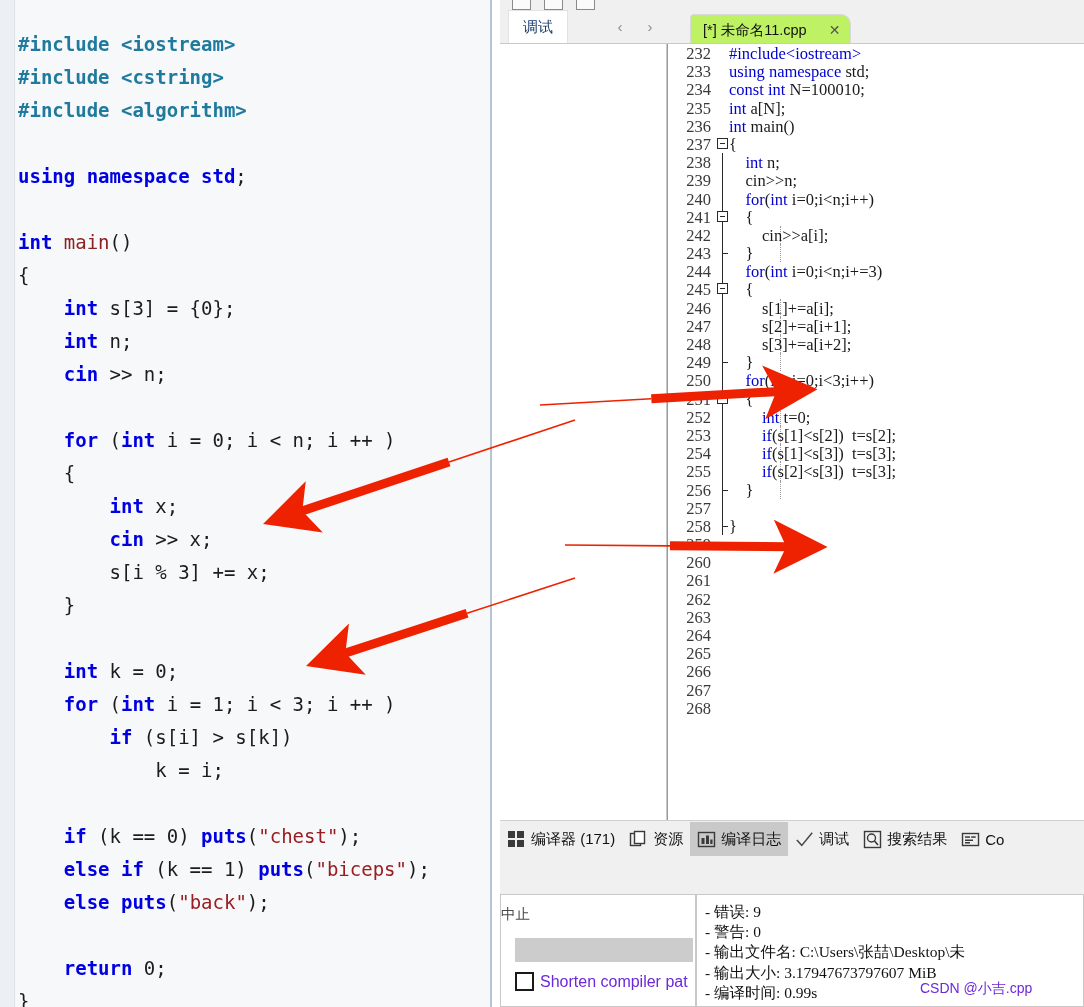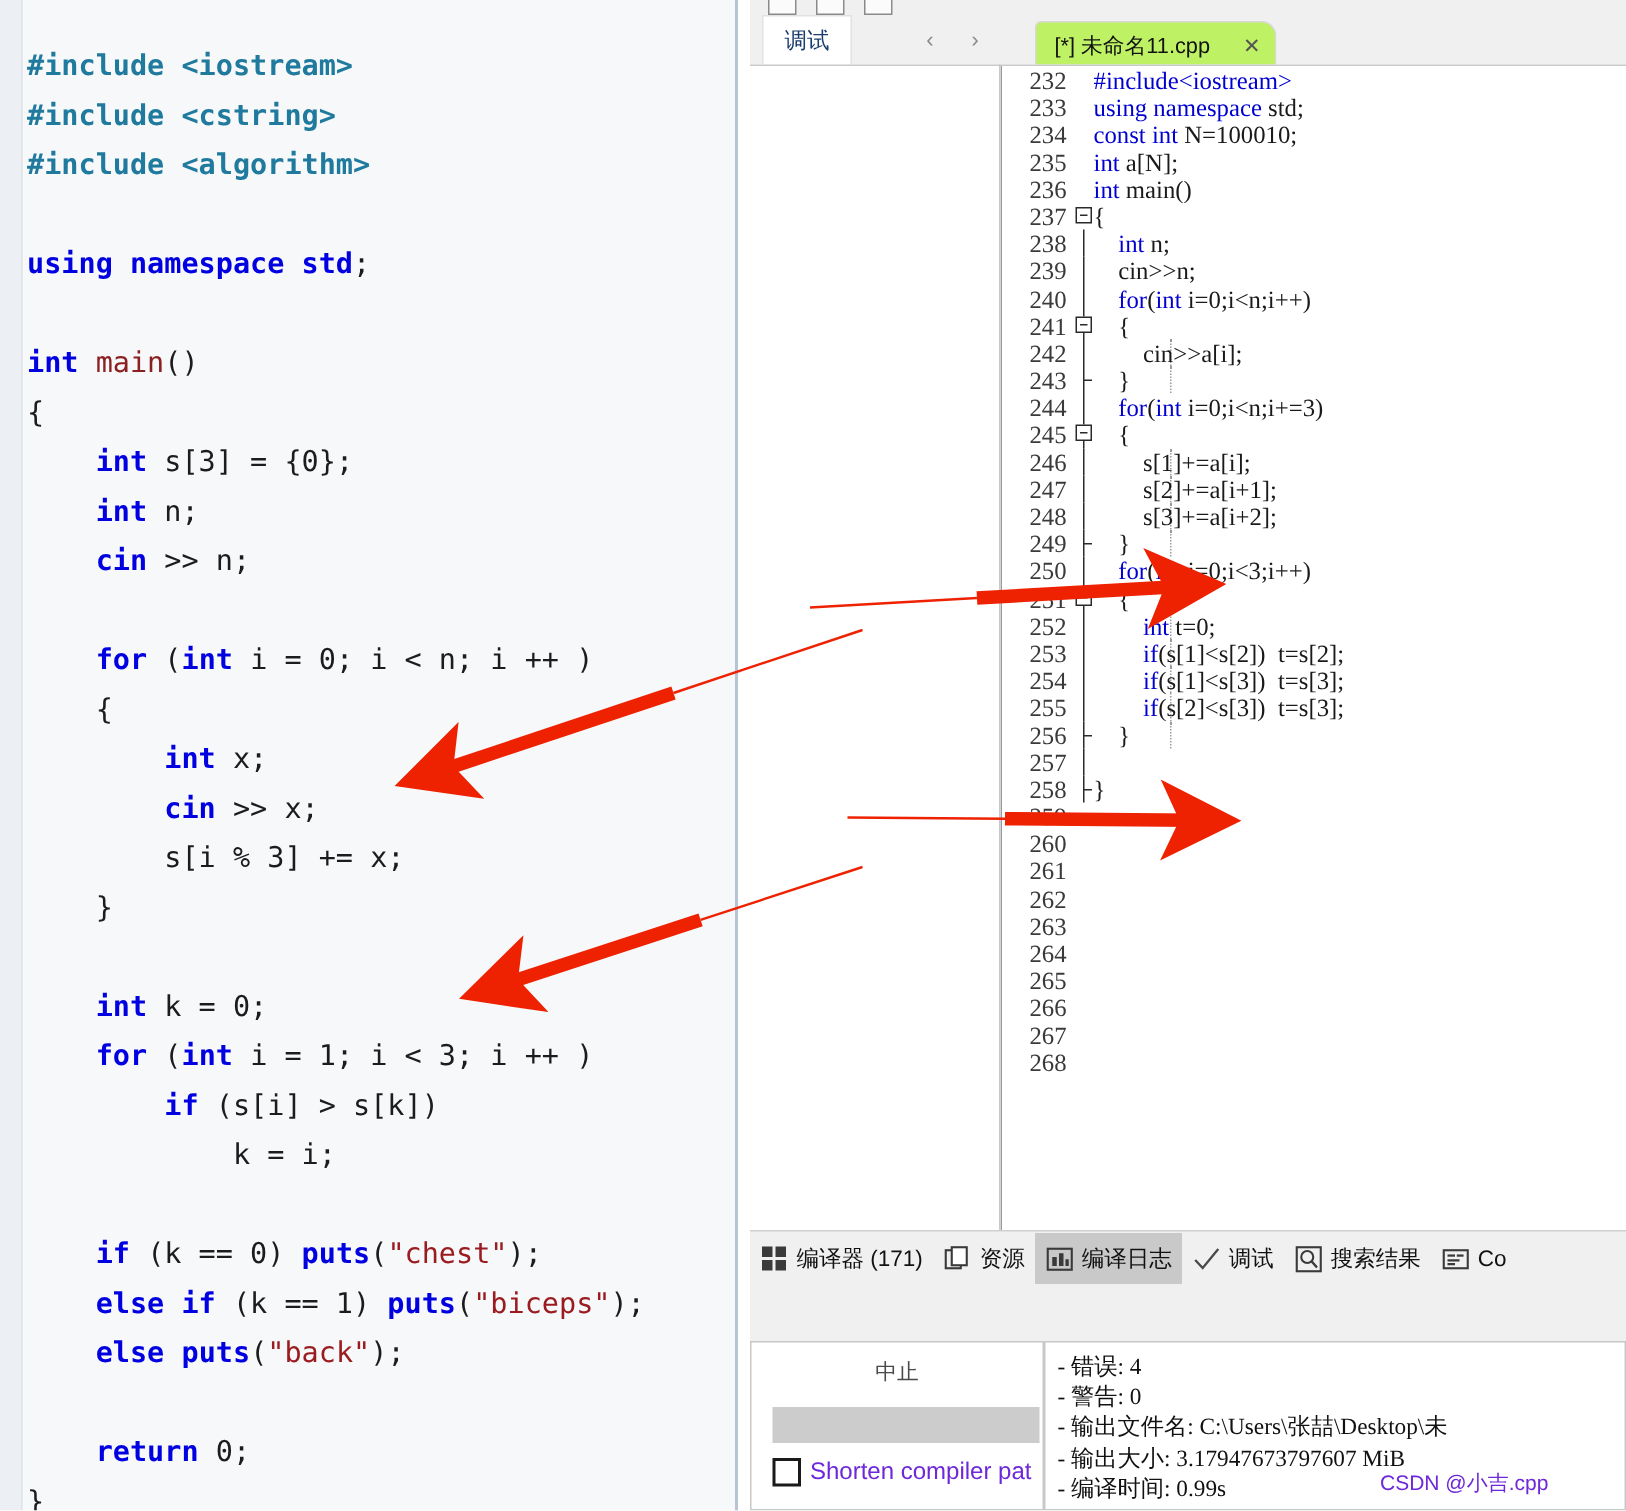--- a/index.html
+++ b/index.html
@@ -164,21 +164,21 @@
   .btab.active { background: #c9c9c9; }
   .bicon { display: inline-flex; width: 19px; height: 19px; }
 
   
   #bottom-left-pane {
     position: absolute; left: 0; top: 894px; width: 196px; height: 113px;
     background: #ffffff; border: 1px solid #c8c8c8; box-sizing: border-box;
   }
   #abort-label {
     position: absolute; top: 10px; left: 0; width: 100%;
-    text-align: center; font-size: 14.5px; color: #4a4a4a;
+    text-align: left; font-size: 14.5px; color: #4a4a4a;
   }
   #progress-bar {
     position: absolute; left: 14px; top: 43px; width: 178px; height: 24px;
     background: #cccccc;
   }
   #shorten-row {
     position: absolute; left: 14px; top: 77px;
     display: flex; align-items: center; gap: 6px;
     font-size: 16px; color: #6d28d9;
     white-space: nowrap;
@@ -349,21 +349,21 @@
     <div id="bottom-left-pane">
       <div id="abort-label">中止</div>
       <div id="progress-bar"></div>
       <div id="shorten-row">
         <span id="shorten-box"></span>
         <span>Shorten compiler pat</span>
       </div>
     </div>
 
     <div id="bottom-right-pane">
-        <div class="log-line">-  错误: 4</div>
+        <div class="log-line">-  错误: 9</div>
         <div class="log-line">-  警告: 0</div>
         <div class="log-line">-  输出文件名: C:\Users\张喆\Desktop\未</div>
         <div class="log-line">-  输出大小: 3.17947673797607 MiB</div>
         <div class="log-line">-  编译时间: 0.99s</div>
       </div>
   </div>
 
   <svg id="arrows" viewBox="0 0 1084 1007" width="1084" height="1007">
     <defs>
       <marker id="ah" markerWidth="6" markerHeight="6" refX="4.6" refY="3" orient="auto" markerUnits="strokeWidth">

